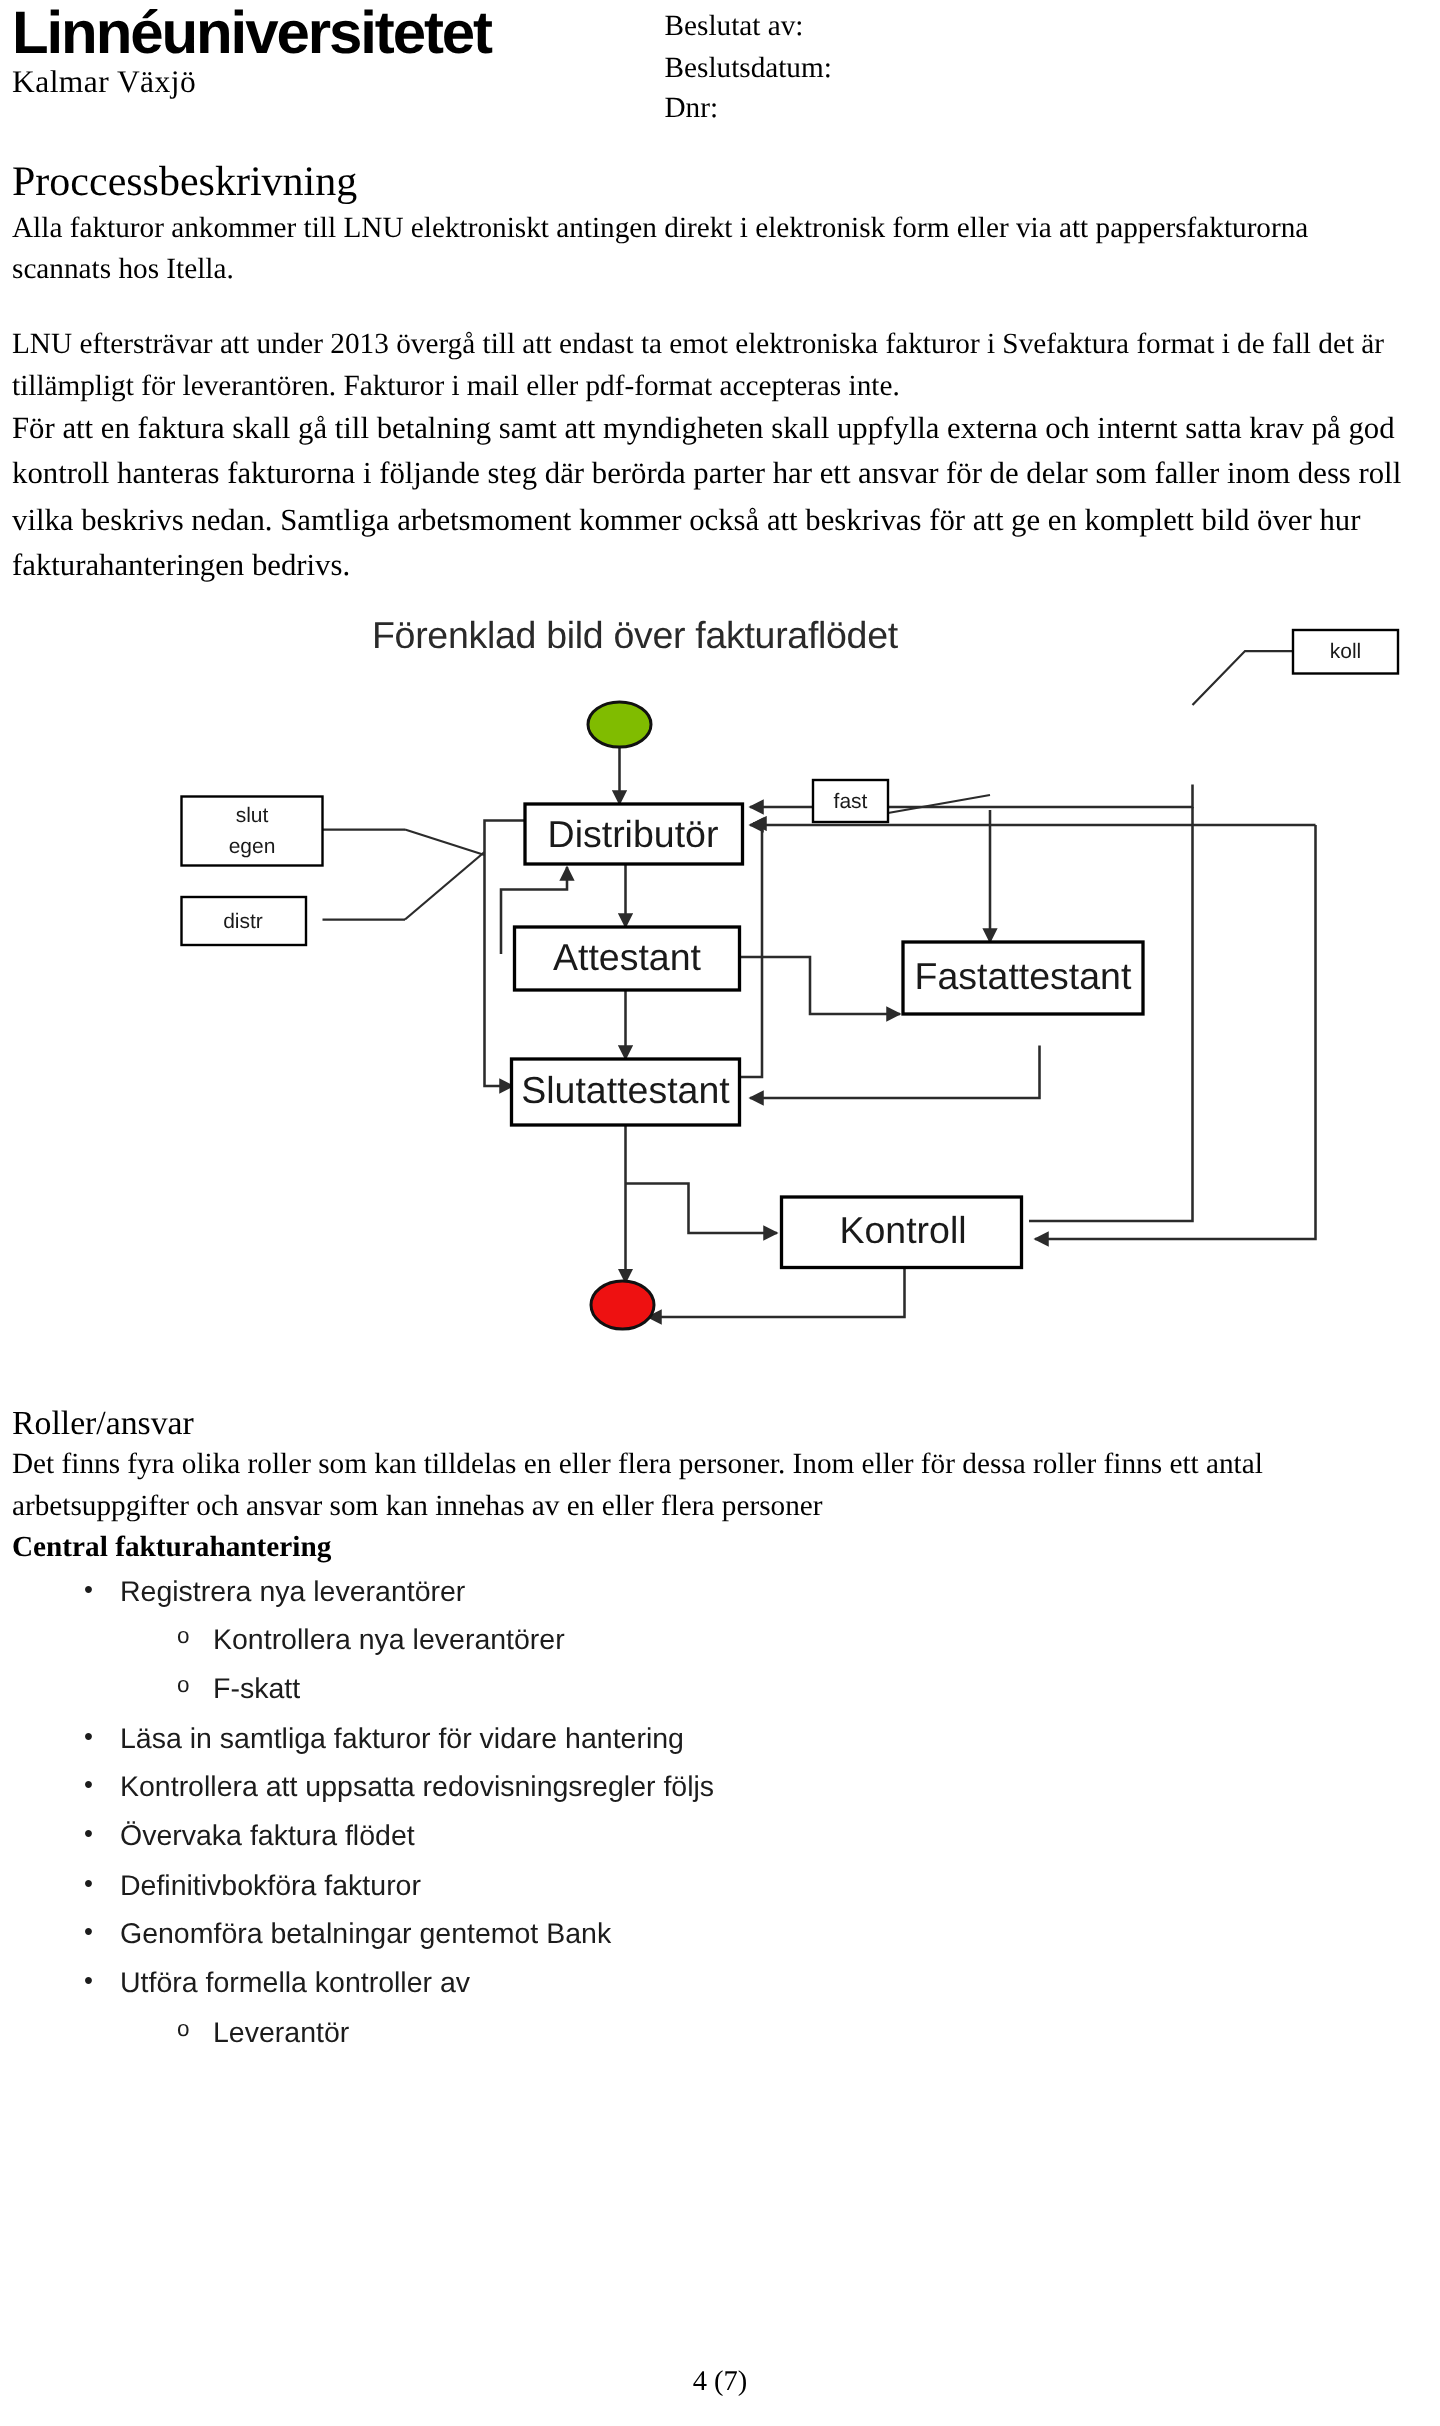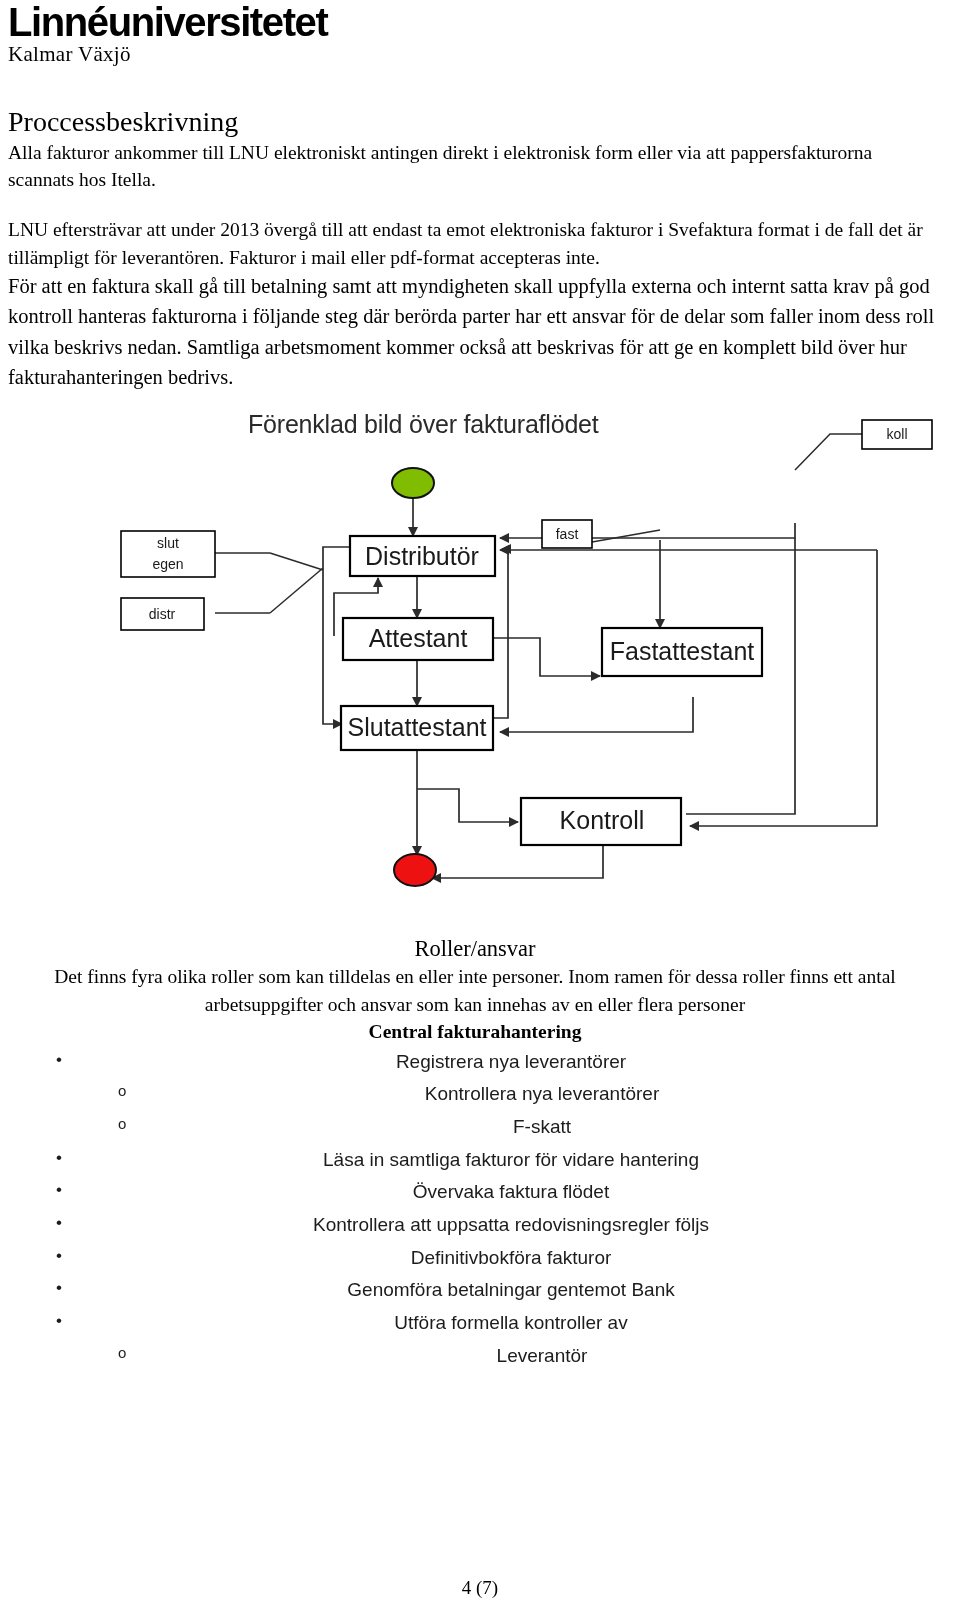--- a/index.html
+++ b/index.html
@@ -95,21 +95,21 @@
     font-family: "Liberation Sans", "DejaVu Sans", sans-serif;
     font-size: 14px;
     fill: #1a1a1a;
     text-anchor: middle;
     dominant-baseline: middle;
   }
   .edge { stroke: #2b2b2b; stroke-width: 1.7; fill: none; }
   .edge-thin { stroke: #2b2b2b; stroke-width: 1.5; fill: none; }
 
   
-  .lower { position: relative; padding: 0 18px 0 8px; text-align: center; }
+  .lower { position: relative; padding: 0 18px 0 8px; }
   h2.roles-title {
     font-size: 22.5px;
     font-weight: normal;
     margin: 0;
     line-height: 1.25;
   }
   .bold-head {
     font-weight: bold;
     font-size: 19.5px;
     line-height: 1.4;
@@ -165,20 +165,25 @@
 </head>
 <body>
 
 <div class="page">
 
   <div class="header">
     <div class="logo-block">
       <div class="logo-main">Linnéuniversitetet</div>
       <div class="logo-sub">Kalmar Växjö</div>
     </div>
+    <div class="decision-block">
+      <div>Beslutat av:</div>
+      <div>Beslutsdatum:</div>
+      <div>Dnr:</div>
+    </div>
   </div>
 
   <div class="content">
     <h1 class="section-title">Proccessbeskrivning</h1>
     <p class="para">Alla fakturor ankommer till LNU elektroniskt antingen direkt i elektronisk form eller via att pappersfakturorna scannats hos Itella.</p>
     <p class="para spaced">LNU eftersträvar att under 2013 övergå till att endast ta emot elektroniska fakturor i Svefaktura format i de fall det är tillämpligt för leverantören. Fakturor i mail eller pdf-format accepteras inte.</p>
     <p class="para2 spaced">För att en faktura skall gå till betalning samt att myndigheten skall uppfylla externa och internt satta krav på god kontroll hanteras fakturorna i följande steg där berörda parter har ett ansvar för de delar som faller inom dess roll vilka beskrivs nedan.  Samtliga arbetsmoment kommer också att beskrivas för att ge en komplett bild över hur fakturahanteringen bedrivs.</p>
   </div>
 
   <div class="diagram-wrap">
@@ -276,30 +281,30 @@
 
       <g>
         <rect class="label-box" x="862" y="10" width="70" height="29"></rect>
         <text class="small-text" x="897" y="25">koll</text>
       </g>
     </svg>
   </div>
 
   <div class="lower">
     <h2 class="roles-title">Roller/ansvar</h2>
-    <p class="para">Det finns fyra olika roller som kan tilldelas en eller inte personer. Inom ramen för dessa roller finns ett antal arbetsuppgifter och ansvar som kan innehas av en eller flera personer</p>
+    <p class="para">Det finns fyra olika roller som kan tilldelas en eller flera personer. Inom eller för dessa roller finns ett antal arbetsuppgifter och ansvar som kan innehas av en eller flera personer</p>
     <p class="bold-head">Central fakturahantering</p>
 
     <ul class="lvl1">
       <li class="b1">Registrera nya leverantörer</li>
       <li class="b2">Kontrollera nya leverantörer</li>
       <li class="b2">F-skatt</li>
       <li class="b1">Läsa in samtliga fakturor för vidare hantering</li>
+      <li class="b1">Kontrollera att uppsatta redovisningsregler följs</li>
       <li class="b1">Övervaka faktura flödet</li>
-      <li class="b1">Kontrollera att uppsatta redovisningsregler följs</li>
       <li class="b1">Definitivbokföra fakturor</li>
       <li class="b1">Genomföra betalningar gentemot Bank</li>
     </ul>
 
 
     <ul class="lvl1">
       <li class="b1">Utföra formella kontroller av</li>
       <li class="b2">Leverantör</li>
     </ul>
   </div>

